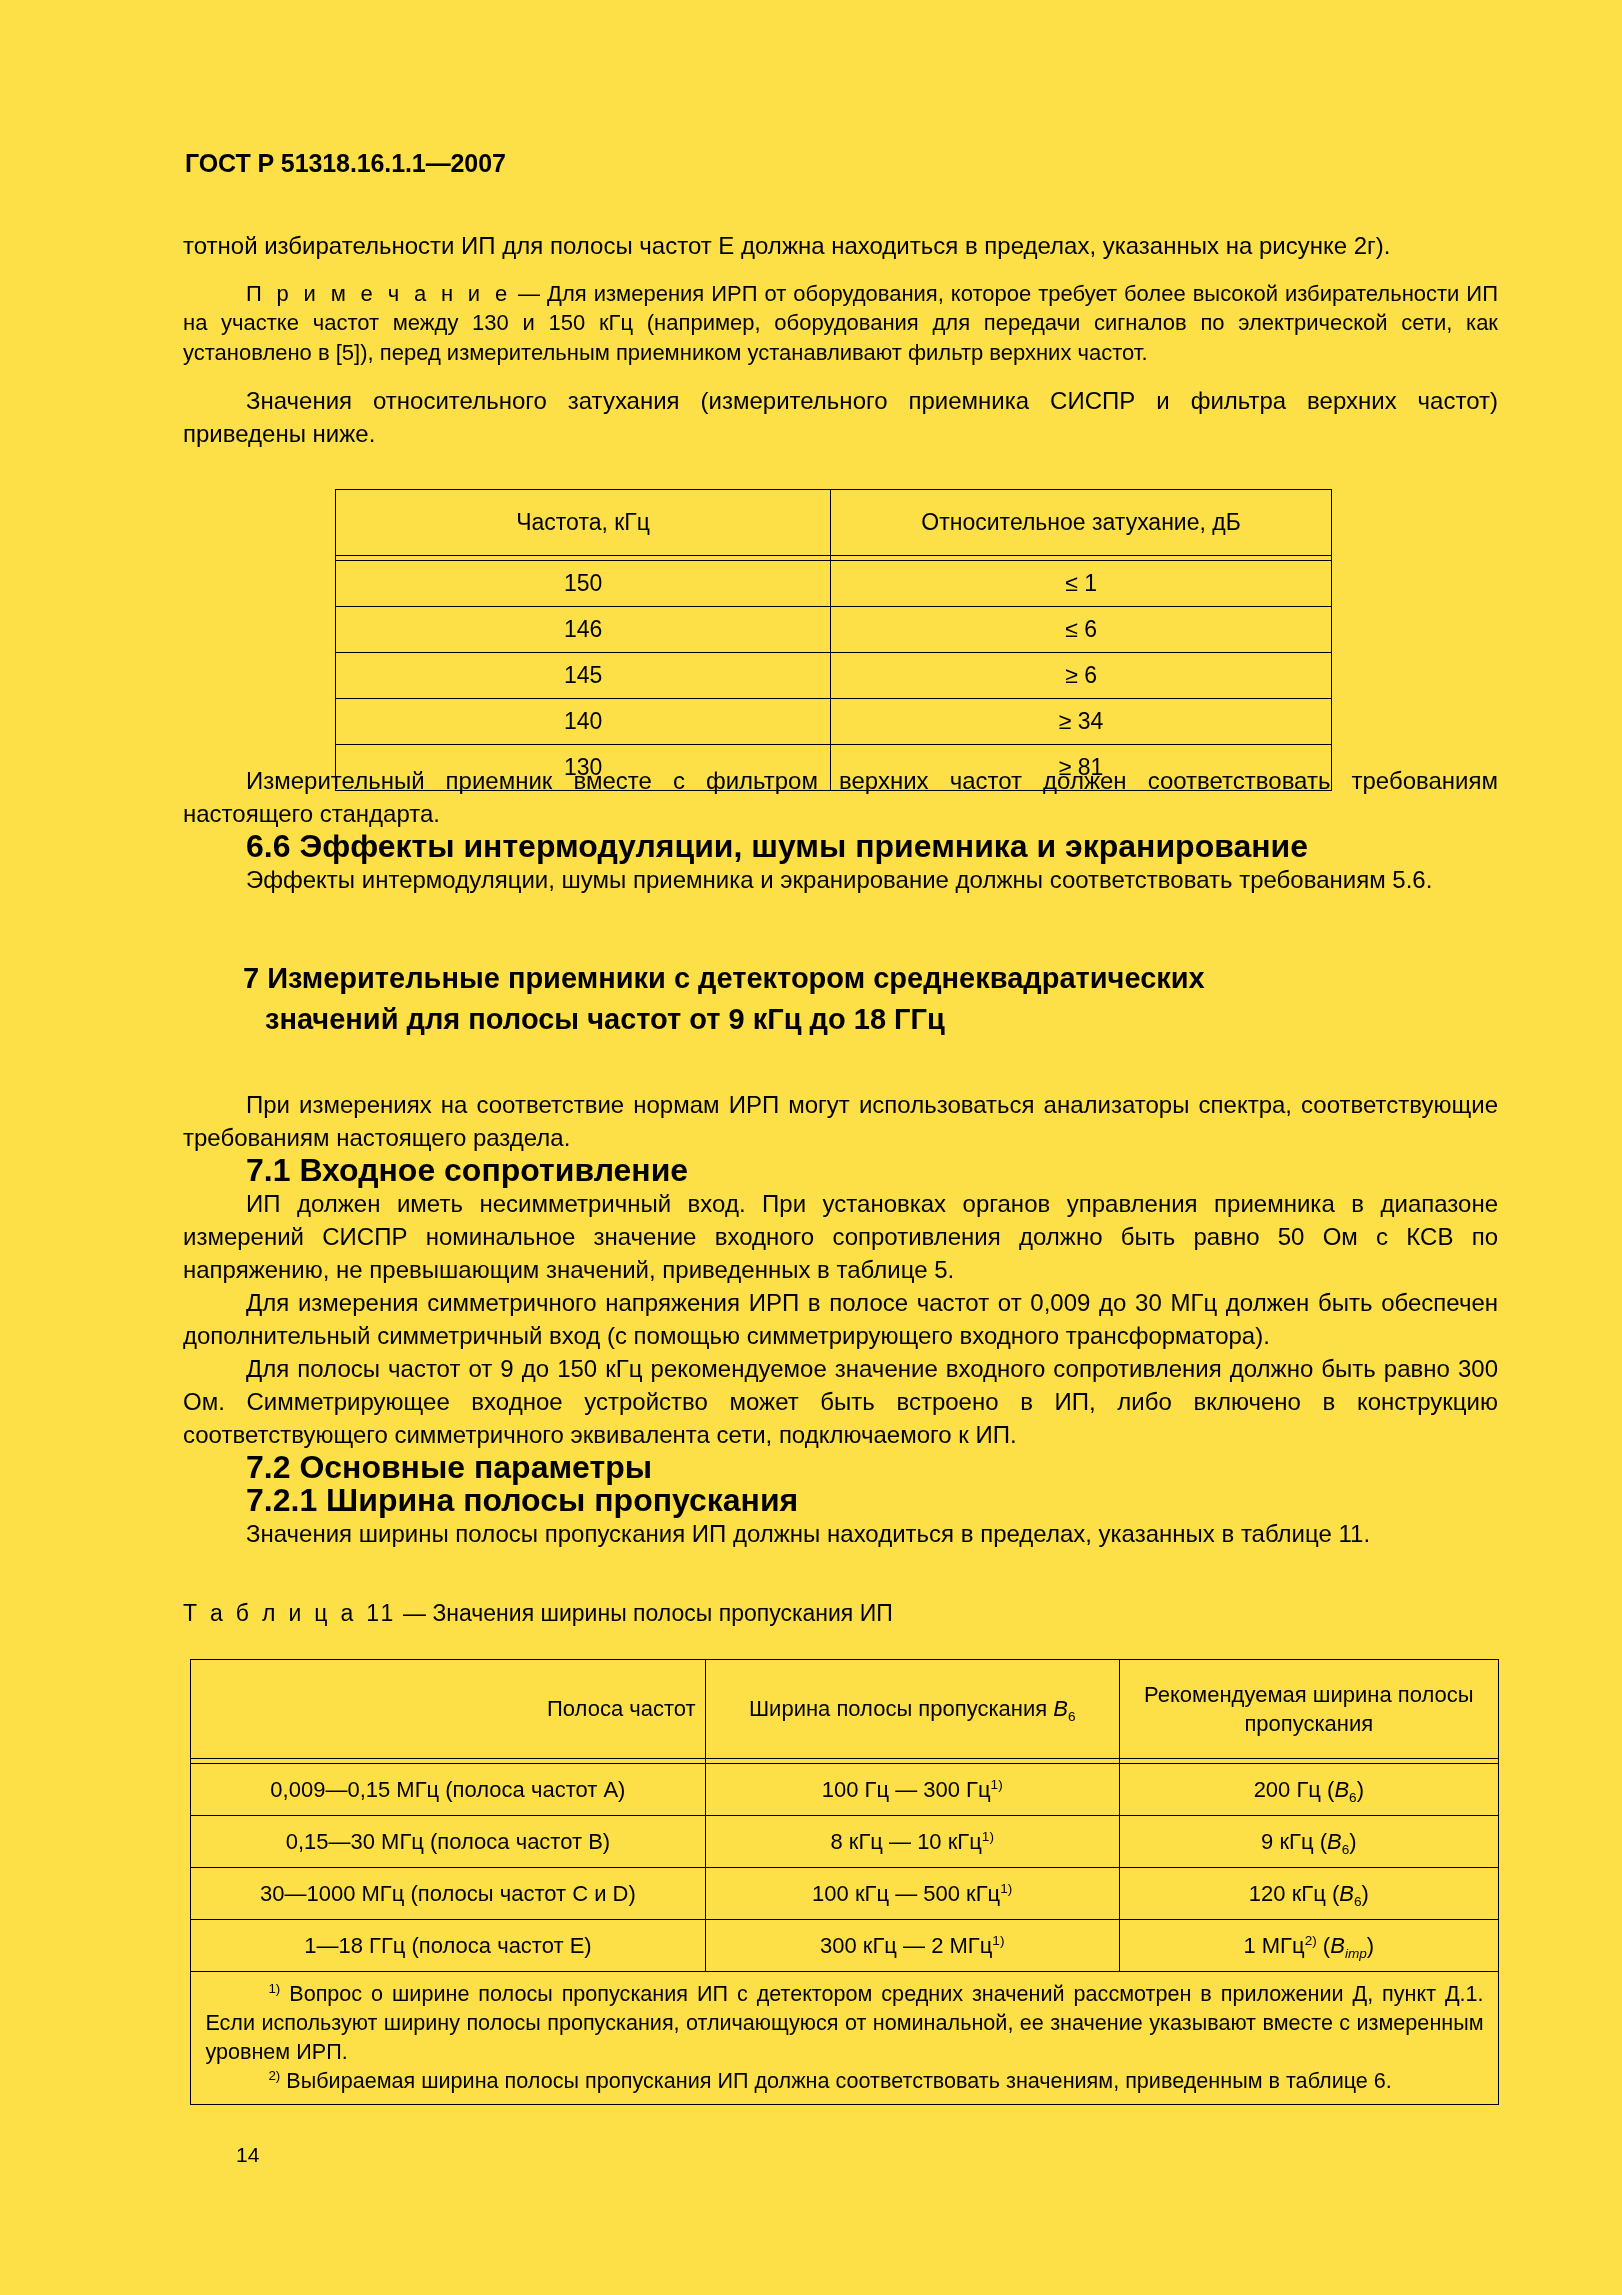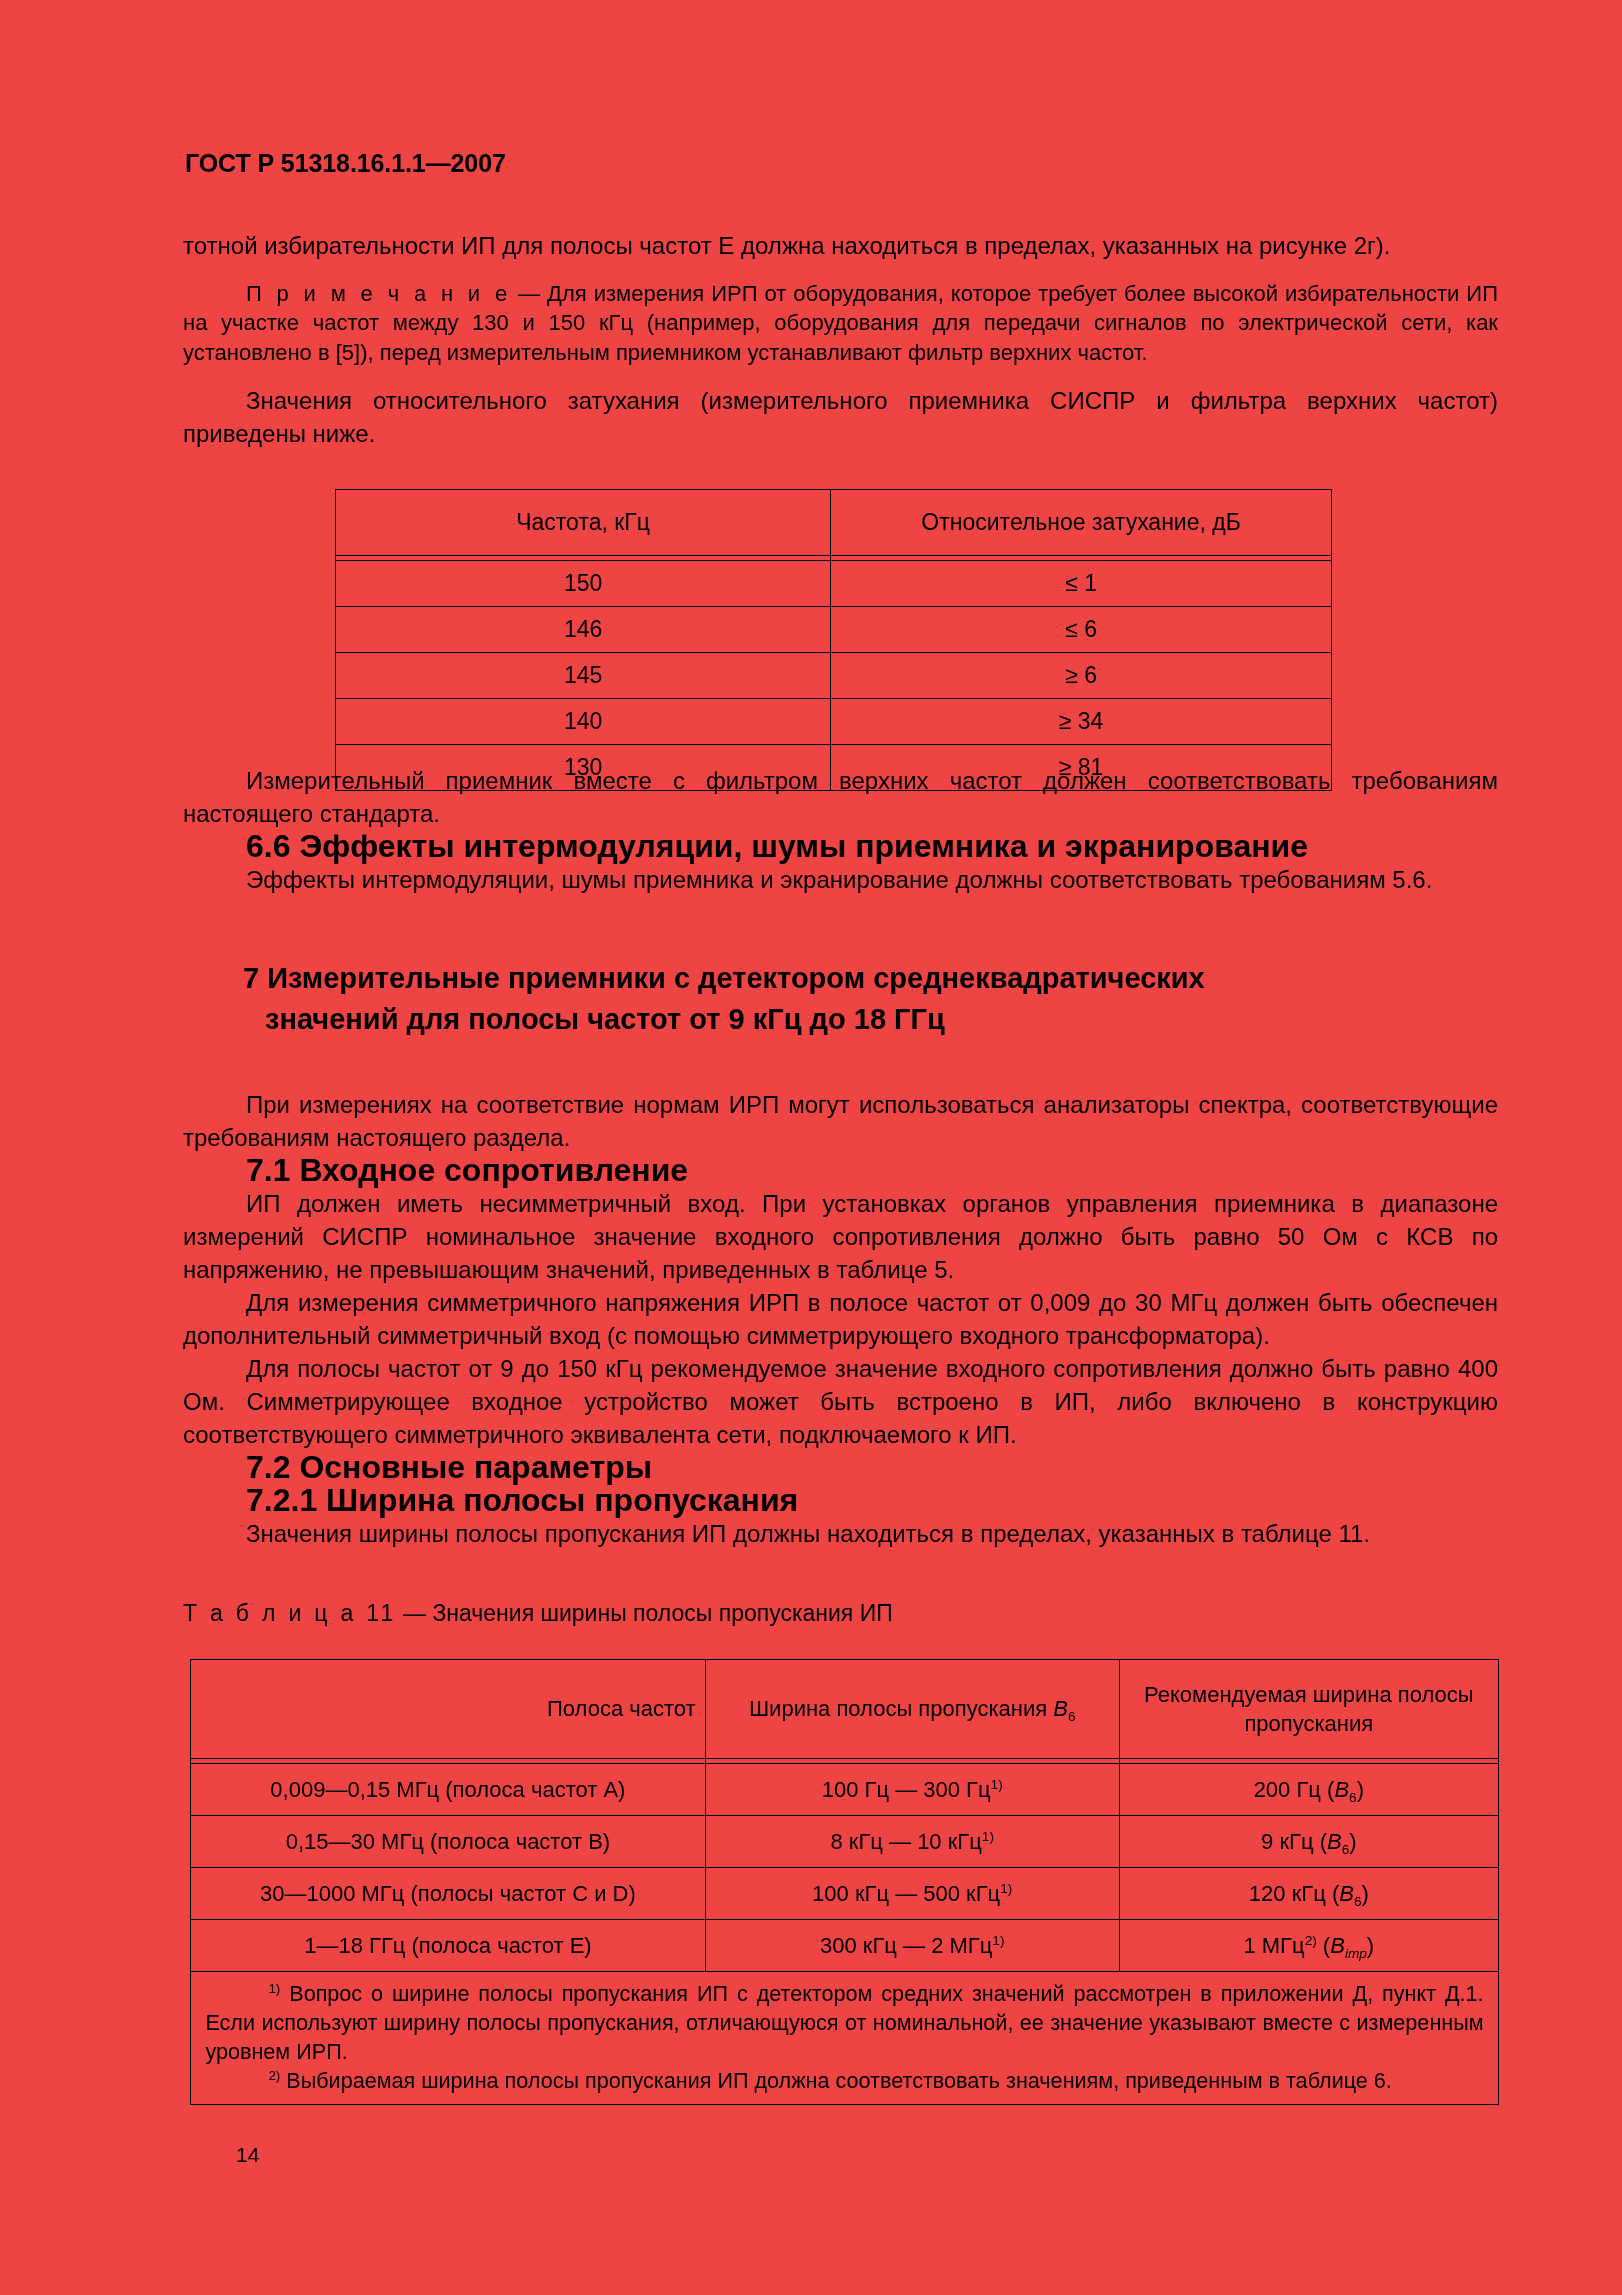--- a/index.html
+++ b/index.html
@@ -8,21 +8,21 @@
     background: #ffffff;
   }
   body {
     font-family: "Liberation Sans", sans-serif;
     color: #000000;
   }
   #page {
     position: relative;
     width: 1623px;
     height: 2295px;
-    background: #ef4444;
+    background: #fde047;
     box-sizing: border-box;
     overflow: hidden;
   }
   .content {
     position: absolute;
     left: 183px;
     top: 0;
     width: 1315px;
   }
 
@@ -244,21 +244,21 @@
     <div class="gap-md"></div>
 
     <p class="para indent">При измерениях на соответствие нормам ИРП могут использоваться анализаторы спектра, соответствующие требованиям настоящего раздела.</p>
 
     <p class="h-sub">7.1  Входное сопротивление</p>
 
     <p class="para indent">ИП должен иметь несимметричный вход. При установках органов управления приемника в диапазоне измерений СИСПР номинальное значение входного сопротивления должно быть равно 50 Ом с КСВ по напряжению, не превышающим значений, приведенных в таблице 5.</p>
 
     <p class="para indent">Для измерения симметричного напряжения ИРП в полосе частот от 0,009 до 30 МГц должен быть обеспечен дополнительный симметричный вход (с помощью симметрирующего входного трансформатора).</p>
 
-    <p class="para indent">Для полосы частот от 9 до 150 кГц рекомендуемое значение входного сопротивления должно быть равно 400 Ом. Симметрирующее входное устройство может быть встроено в ИП, либо включено в конструкцию соответствующего симметричного эквивалента сети, подключаемого к ИП.</p>
+    <p class="para indent">Для полосы частот от 9 до 150 кГц рекомендуемое значение входного сопротивления должно быть равно 300 Ом. Симметрирующее входное устройство может быть встроено в ИП, либо включено в конструкцию соответствующего симметричного эквивалента сети, подключаемого к ИП.</p>
 
     <p class="h-sub">7.2  Основные параметры</p>
 
     <p class="h-sub">7.2.1  Ширина полосы пропускания</p>
 
     <p class="para indent">Значения ширины полосы пропускания ИП должны находиться в пределах, указанных в таблице 11.</p>
 
     <div class="gap-lg"></div>
 
     <p class="tbl-caption"><span class="sp-ttl">Т а б л и ц а  11</span><span> — </span><span>Значения ширины полосы пропускания ИП</span></p>

